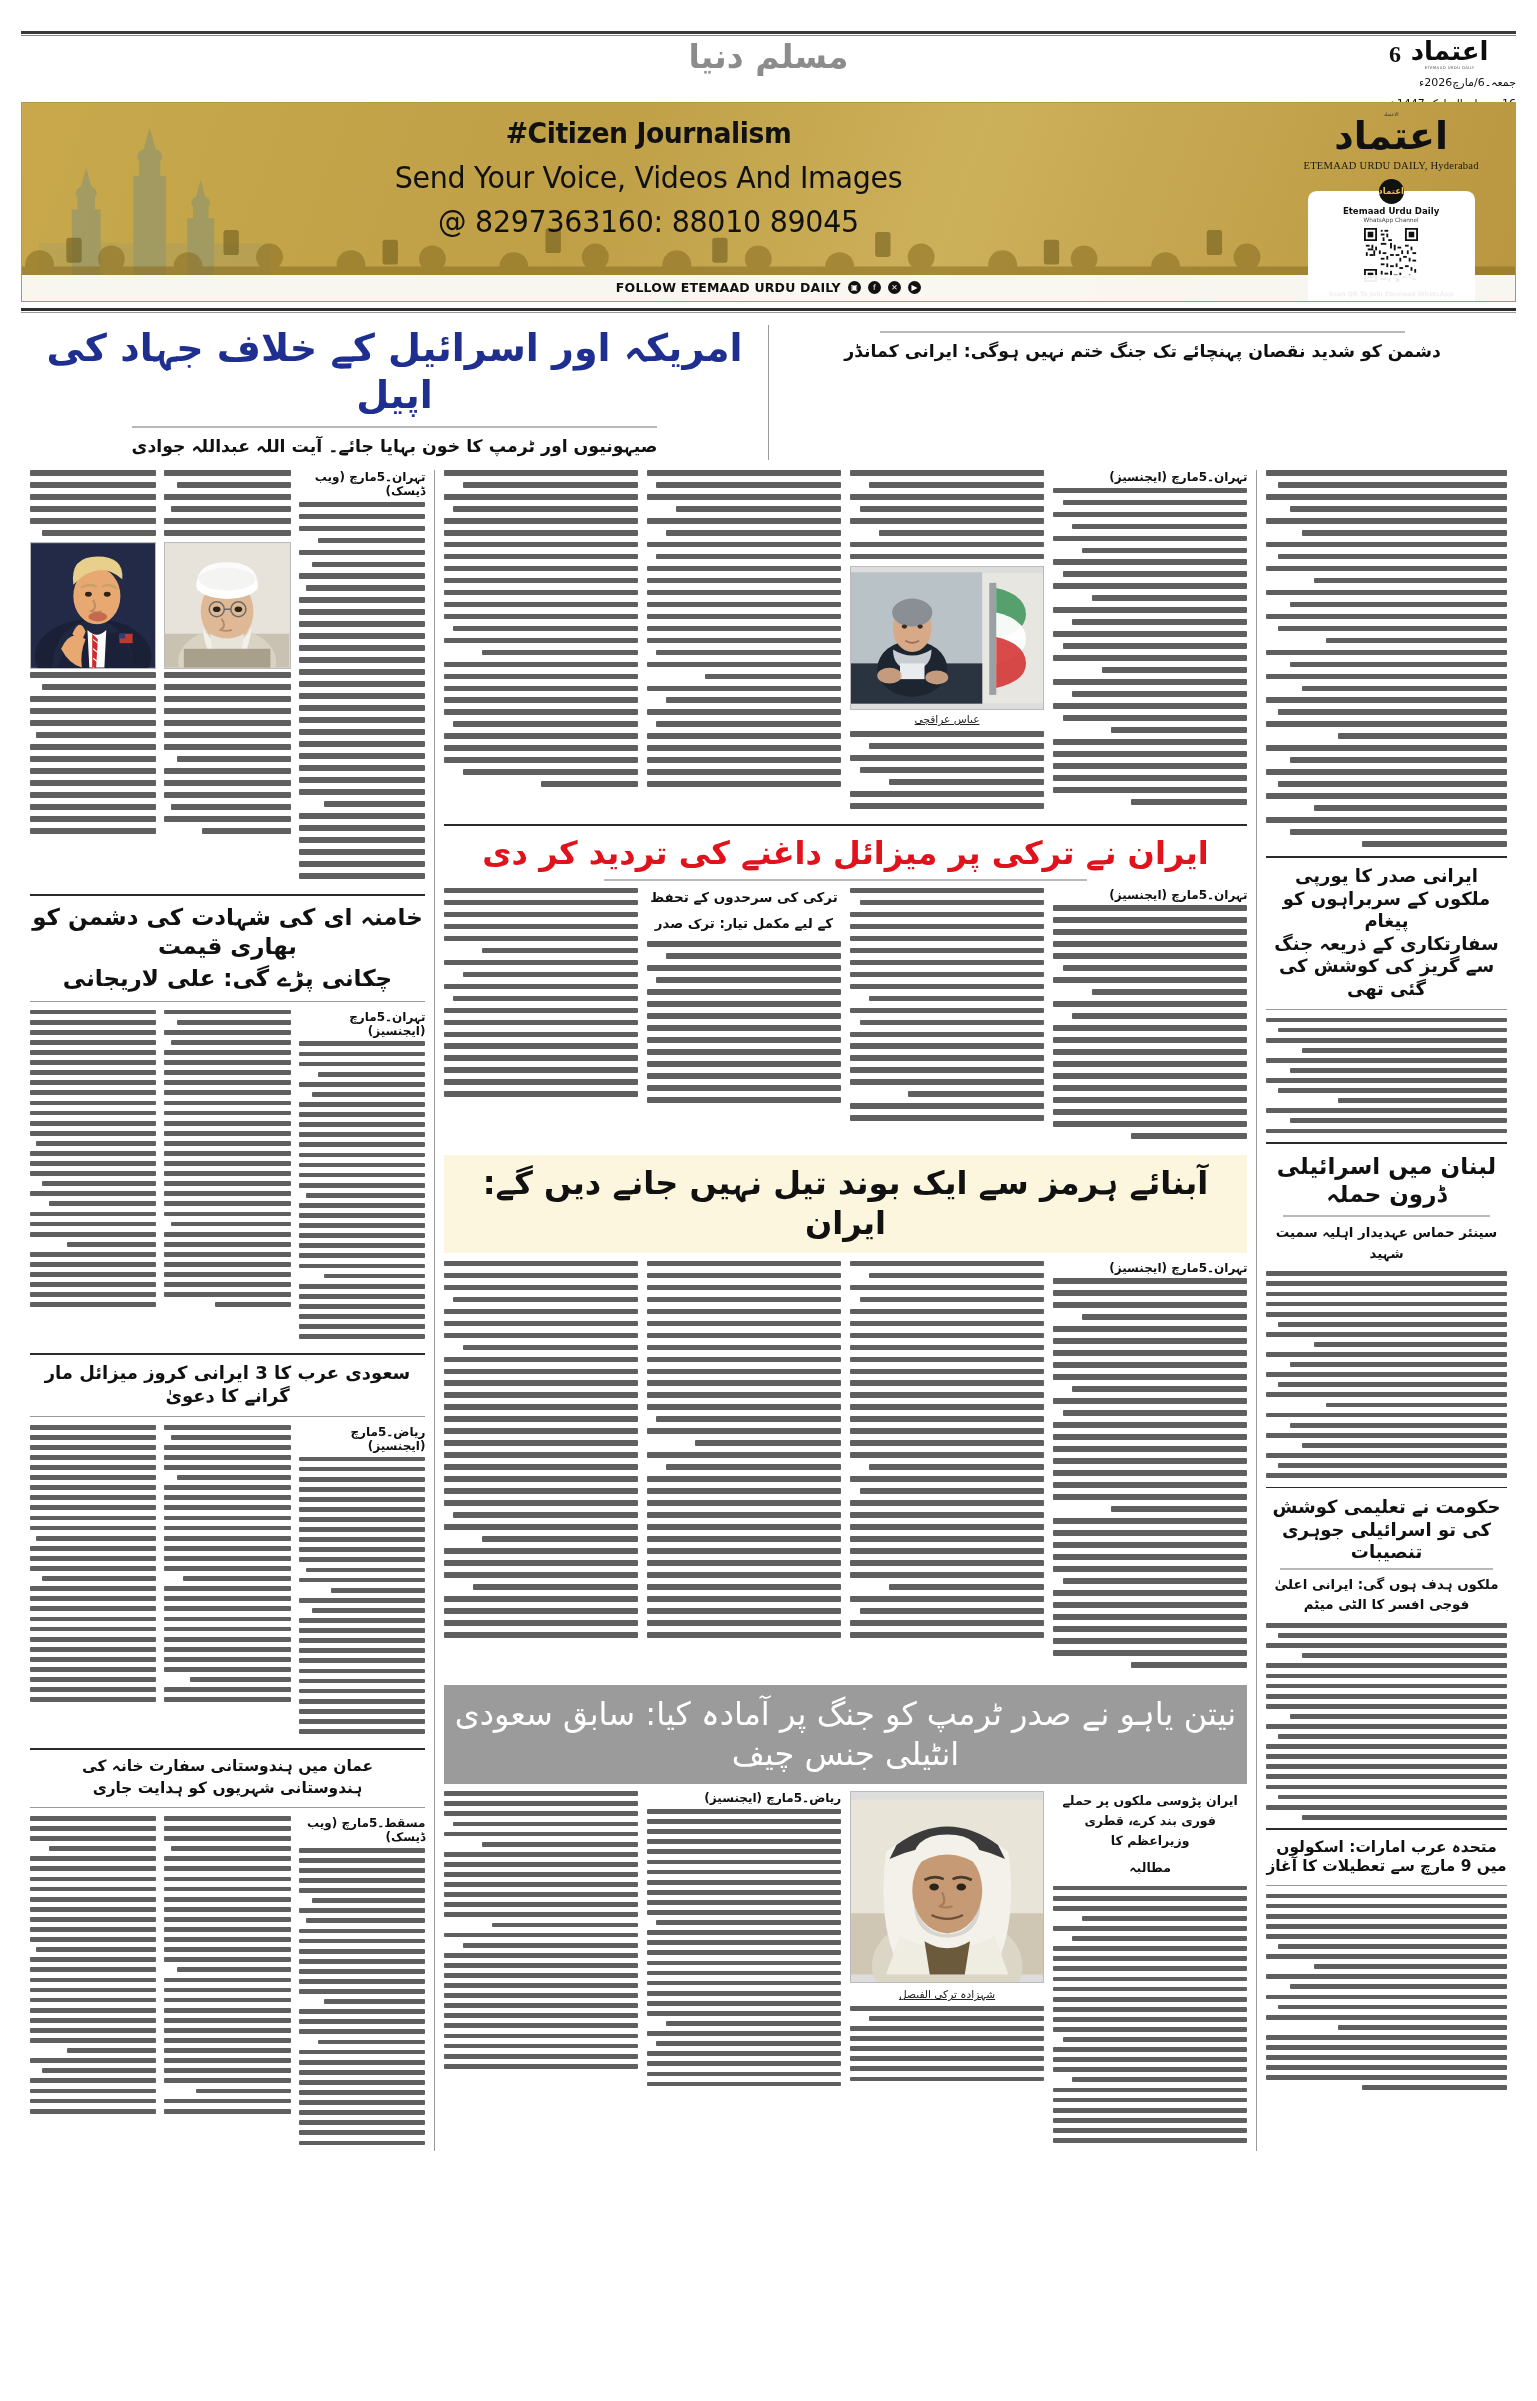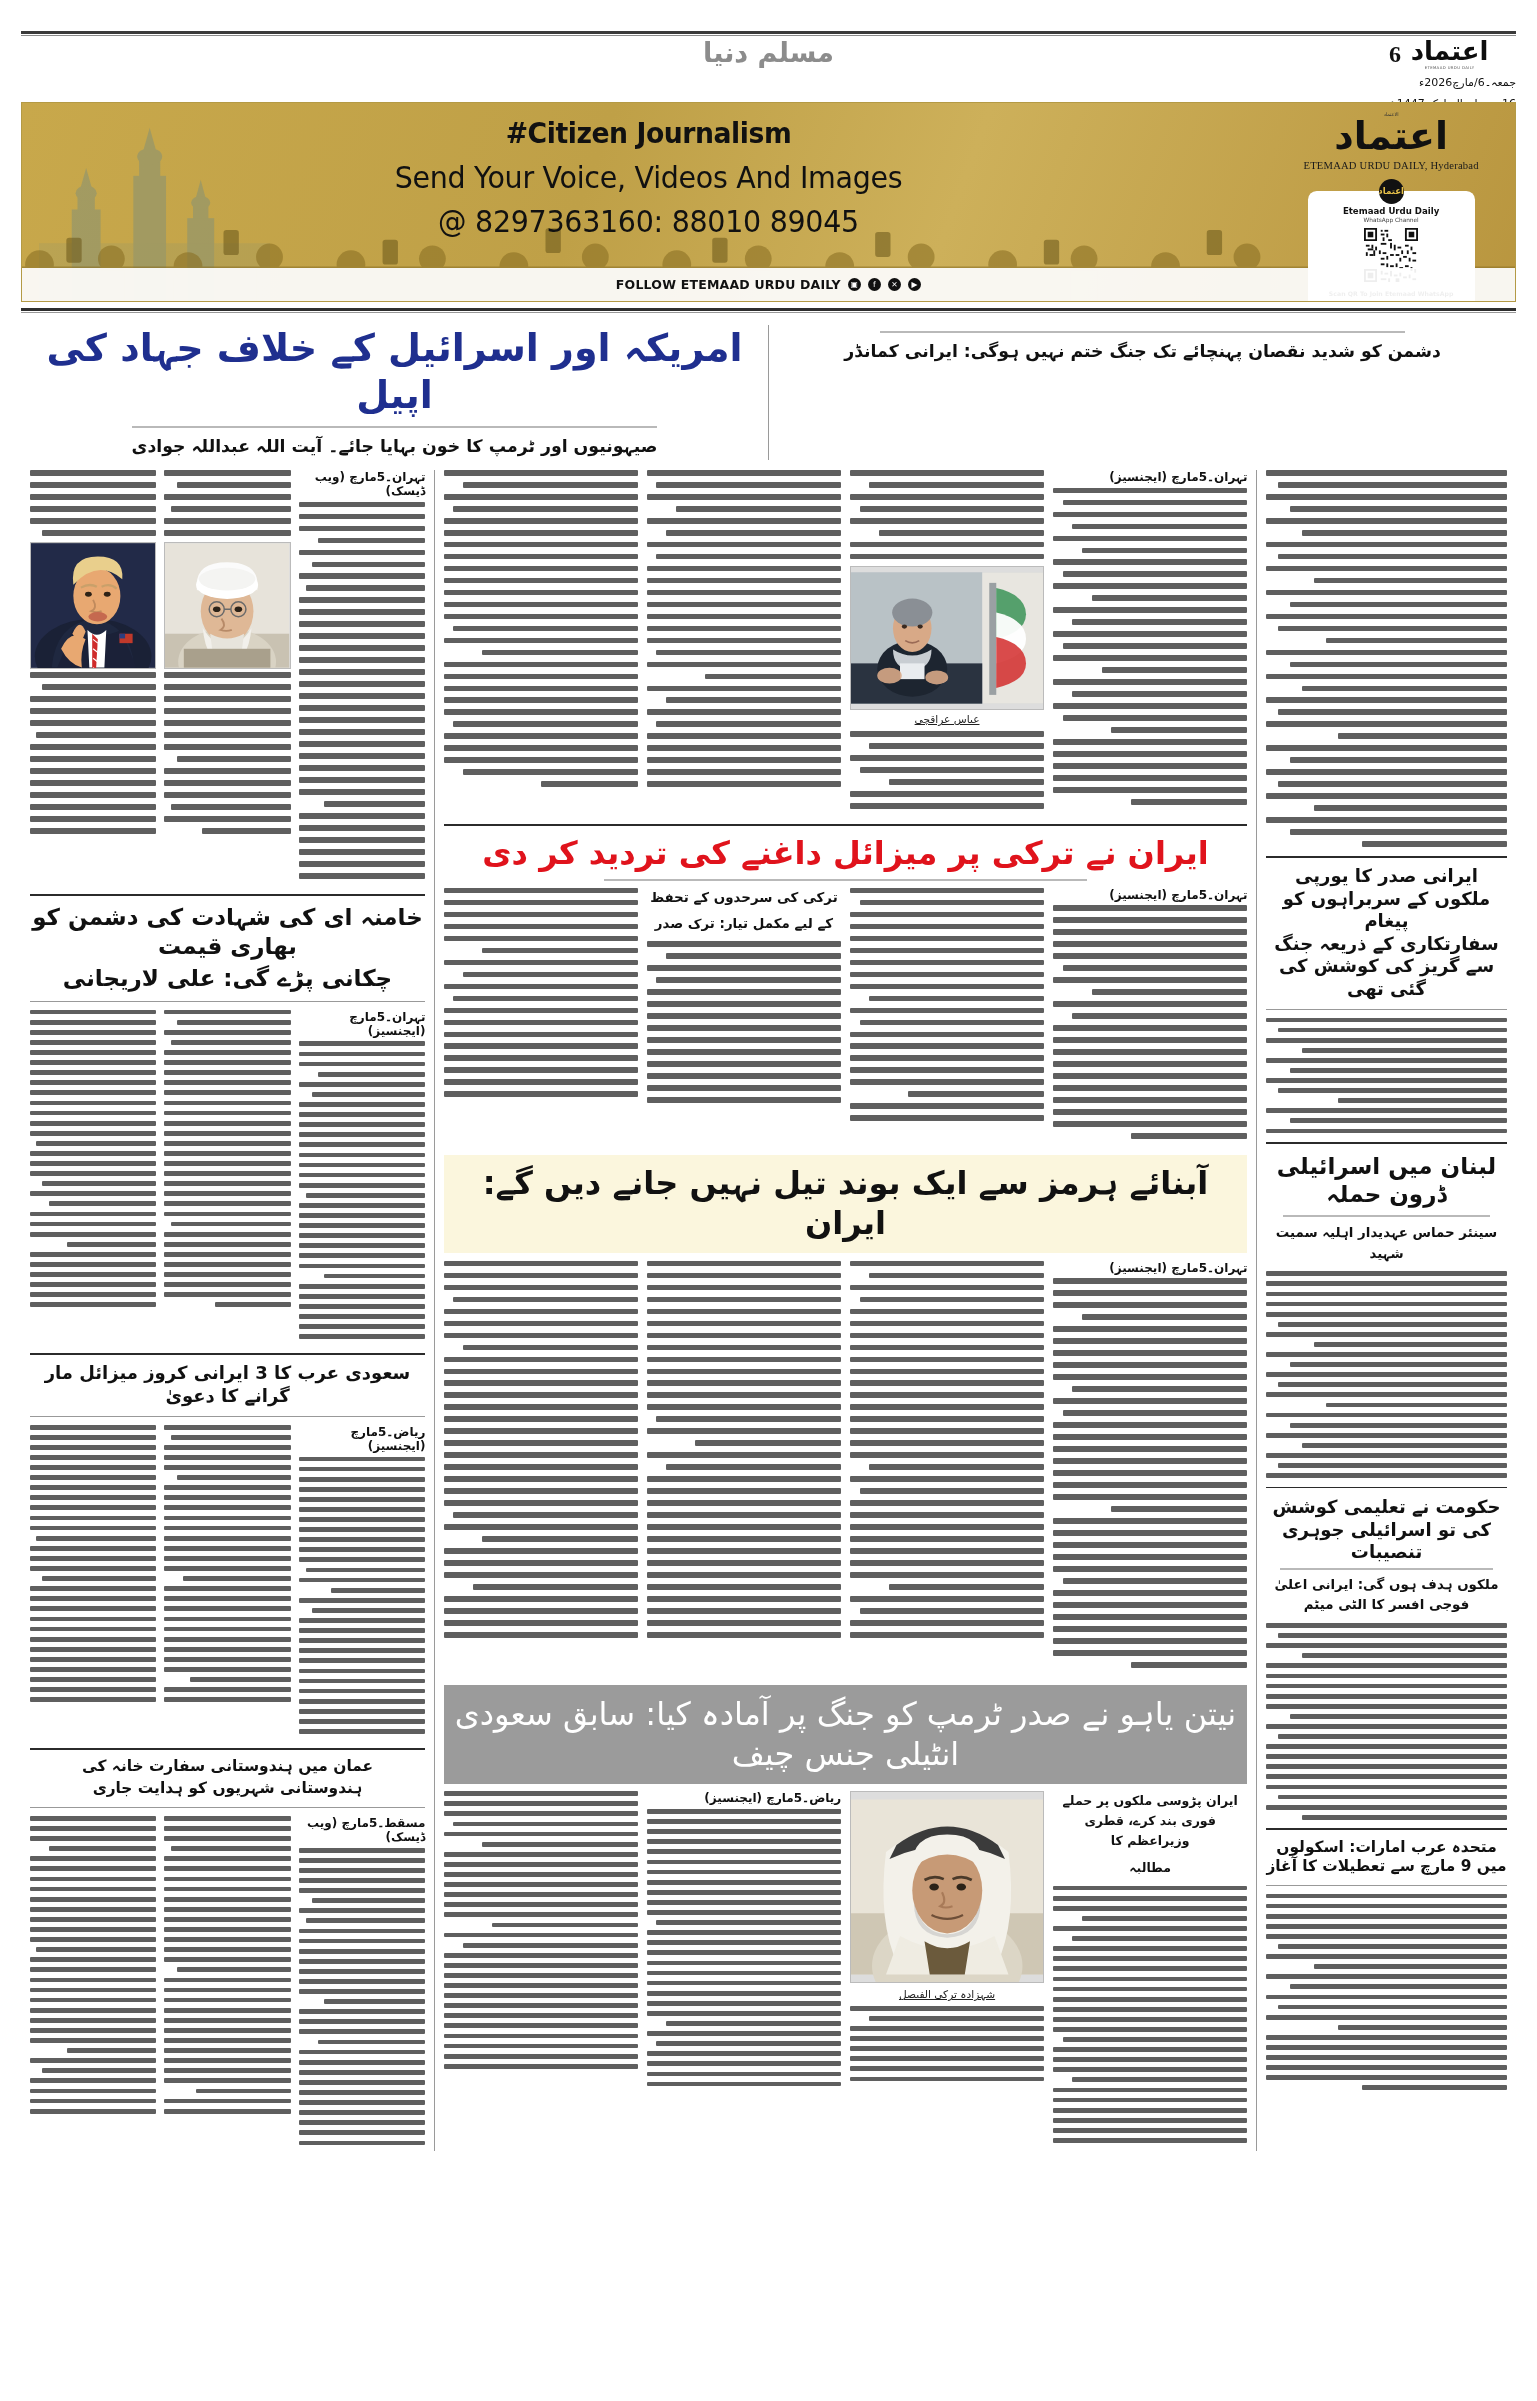--- a/index.html
+++ b/index.html
@@ -23,21 +23,21 @@
   .mast-logo-row { display:flex; align-items:center; justify-content:flex-end; gap:9.6px; }
   .mast-logo {
     font-family:"DejaVu Sans",sans-serif; font-weight:bold; font-size:26px;
     letter-spacing:-1px; color:#0d0d0d; line-height:1;
   }
   .mast-pageno { font-size:24px; font-weight:bold; font-family:"Liberation Serif",serif; color:#111; }
   .mast-logo-sub { font-size:3.8px; letter-spacing:0.4px; color:#555; text-align:center; margin-top:1px;}
   .mast-date { font-size:11px; color:#111; margin-top:3.8px; line-height:1.55; }
   .mast-title {
     position:absolute; left:0; right:0; top:37px; text-align:center;
-    font-size:27px; font-weight:bold; color:#8c8c8c; letter-spacing:1px;
+    font-size:33px; font-weight:bold; color:#8c8c8c; letter-spacing:1px;
   }
 
   
   .banner {
     position:relative; height:200px; margin-top:5.8px;
     background:linear-gradient(110deg,#c8a84b 0%,#bfa047 38%,#cdb05a 62%,#b9963f 100%);
     overflow:hidden; border:1px solid #b49a45;
   }
   .banner .charminar {
     position:absolute; right:auto; left:17.3px; bottom:0; width:231px; height:183px; opacity:.55;
@@ -59,21 +59,21 @@
   .br-sub { font-family:"Liberation Serif",serif; font-size:10.6px; color:#1a1a1a; margin-top:4.8px; letter-spacing:0.2px;}
   .wa-badge { width:25px;height:25px;border-radius:50%;background:#111;margin:7.7px auto -12.5px;
               position:relative; z-index:3; display:flex; align-items:center;justify-content:center;
               font-size:8.6px;color:#e8c24a;font-weight:bold;}
   .qr-card { background:#fff; border-radius:8.6px; padding:14.4px 9.6px 8.6px; margin:0 27px; }
   .qr-title { font-size:8.6px; font-weight:bold; color:#111; }
   .qr-sub { font-size:5.8px; color:#444; margin-top:1px; }
   .qr-img { width:54px;height:54px;margin:4.8px auto 3.8px; }
   .qr-cta { font-size:6.2px; font-weight:bold; color:#111; line-height:1.5; }
   .follow-strip {
-    position:absolute; left:0; right:0; bottom:0; height:33px;
+    position:absolute; left:0; right:0; bottom:0; height:26px;
     background:rgba(255,255,255,.93); display:flex; align-items:center;
     justify-content:center; gap:6.7px; direction:ltr;
   }
   .follow-strip span.lbl { font-family:"DejaVu Sans",sans-serif; font-weight:bold; font-size:12.5px; color:#111; letter-spacing:0.2px;}
   .soc { width:13.4px;height:13.4px;border-radius:50%;background:#111;color:#fff;font-size:7.7px;
          display:inline-flex;align-items:center;justify-content:center;font-family:"DejaVu Sans",sans-serif;}
 
   
   .hrule { height:2.9px; background:#2e2e2e; margin:6.7px 0 0; }
   .hrule.thin { height:1px; background:#999; margin-top:1px; }

